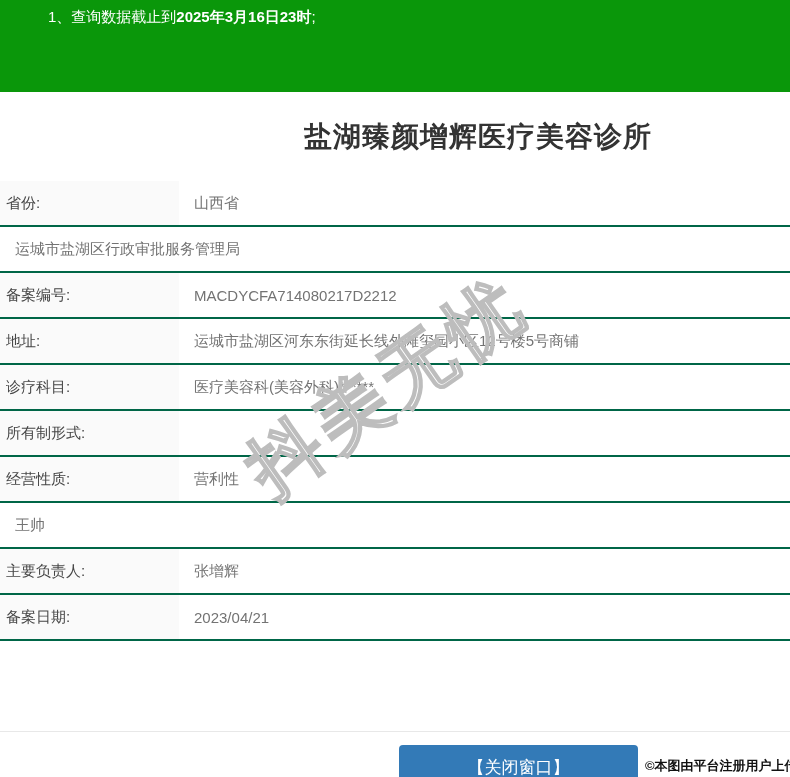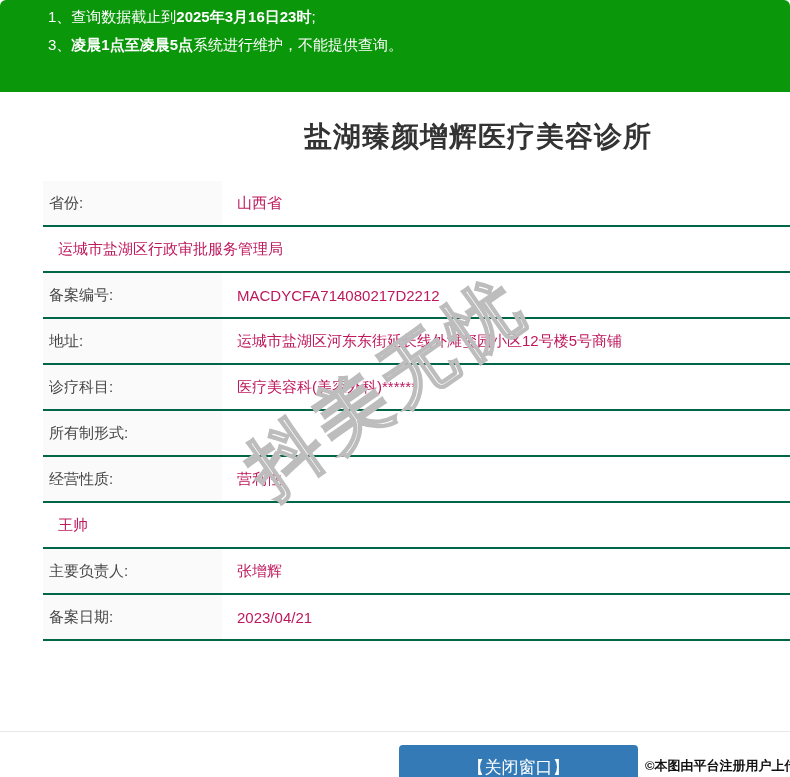--- a/index.html
+++ b/index.html
@@ -7,21 +7,20 @@
     padding: 0;
     background: #ffffff;
     font-family: "Liberation Sans", "DejaVu Sans", sans-serif;
   }
   .page {
     position: relative;
     width: 790px;
     height: 777px;
     overflow: hidden;
     background: #ffffff;
-    border-radius: 6px;
   }
   
   .notice-bar {
     background: #0a970a;
     height: 92px;
     box-sizing: border-box;
     padding: 3px 0 0 48px;
     color: #ffffff;
     font-size: 15px;
   }
@@ -36,39 +35,39 @@
     padding-left: 166px;
     display: flex;
     align-items: center;
     justify-content: center;
     font-size: 28px;
     font-weight: 700;
     color: #333333;
     letter-spacing: 1px;
   }
   
-  .info-table { position: relative; padding-left: 43px; }
+  .info-table { position: relative; }
   .row {
     display: flex;
     height: 44px;
     border-bottom: 2px solid #006647;
   }
   .cell-label {
     width: 179px;
     box-sizing: border-box;
     background: #fafafa;
     color: #464646;
     font-size: 15px;
     display: flex;
     align-items: center;
     padding-left: 6px;
   }
   .cell-value {
     flex: 1;
-    color: #be185d;
+    color: #737373;
     font-size: 15px;
     display: flex;
     align-items: center;
     padding-left: 15px;
     white-space: nowrap;
   }
   
   .watermark-diagonal {
     position: absolute;
     left: 388px;
@@ -117,21 +116,20 @@
                  -1px -1px #fff, 1px 1px #fff, -1px 1px #fff, 1px -1px #fff;
   }
 </style>
 </head>
 <body>
 
 <div class="page">
 
   <header class="notice-bar">
     <div class="notice-line"><span>1、查询数据截止到</span><b>2025年3月16日23时</b><span>;</span></div>
-    <div class="notice-line"><span>3、</span><b>凌晨1点至凌晨5点</b><span>系统进行维护，不能提供查询。</span></div>
   </header>
 
   <div class="title">盐湖臻颜增辉医疗美容诊所</div>
 
   <div class="info-table" id="info-table">
   <div class="row">
     <div class="cell-label">省份:</div>
     <div class="cell-value">山西省</div>
   </div>
 

